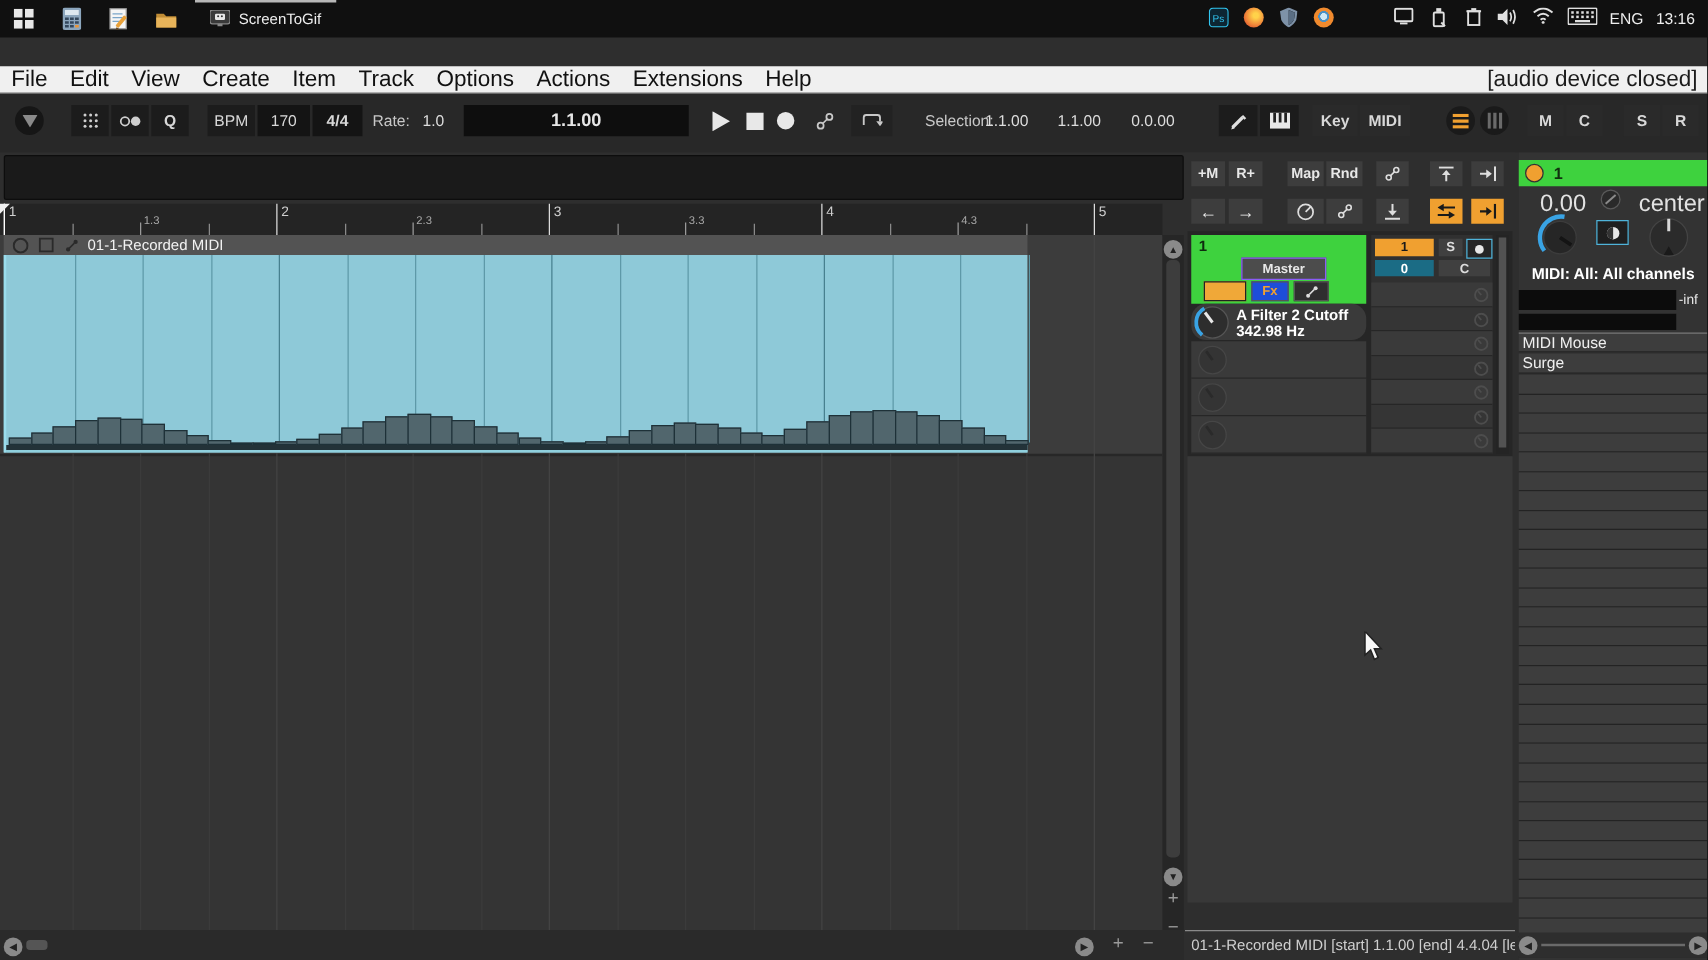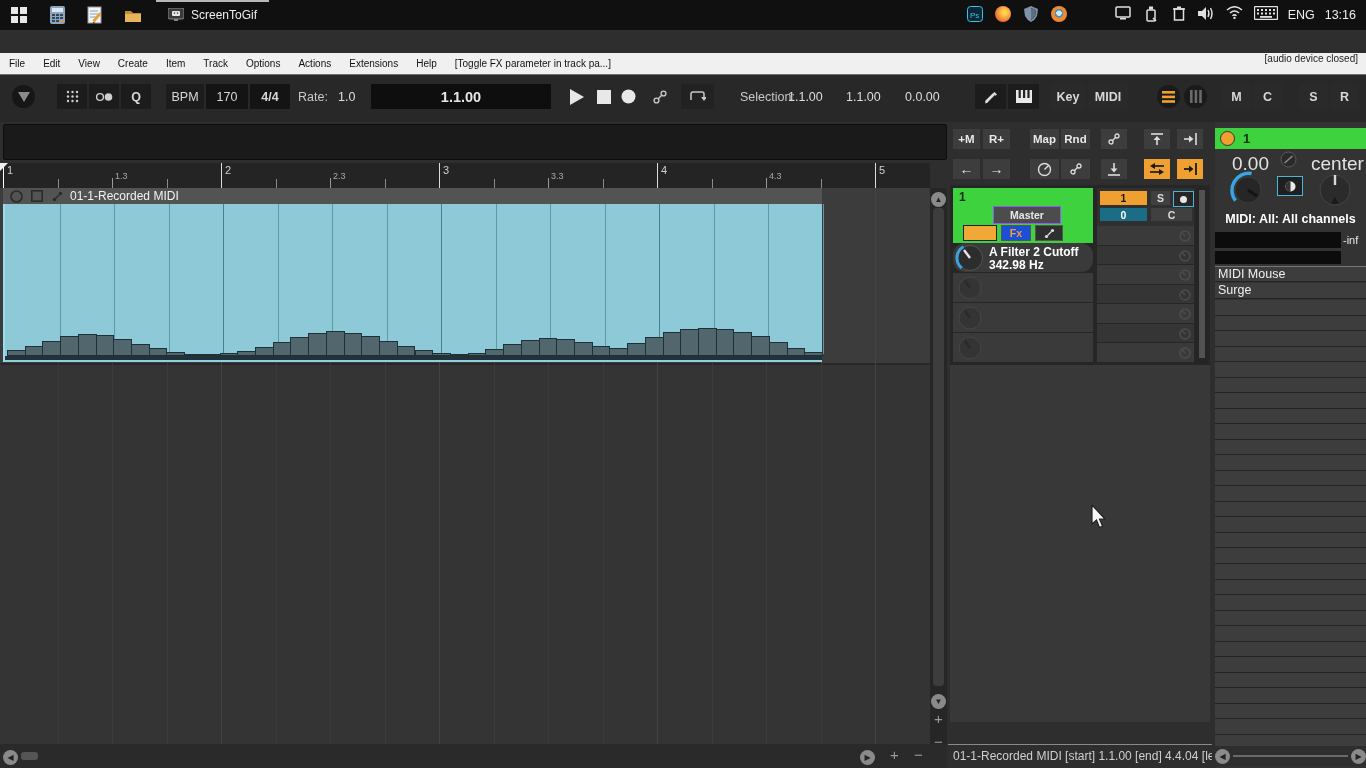--- a/index.html
+++ b/index.html
@@ -14,21 +14,21 @@
   .task.active{background:#262626;}
   .task .topline{position:absolute;left:0;top:0;width:100%;height:2px;background:#9a9a9a;}
   #tray{margin-left:auto;display:flex;align-items:center;gap:10px;padding-right:10px;font-size:12.5px;color:#eee;}
   .trayico{width:18px;height:18px;display:flex;justify-content:center;}
 
   
   #titlebar{position:absolute;left:0;top:30px;width:1366px;height:23px;background:#2d2d2d;display:flex;align-items:center;font-size:12.5px;color:#e8e8e8;}
   .winbtn{width:34px;height:23px;display:flex;align-items:center;justify-content:center;color:#ddd;font-size:13px;}
 
   
-  #menubar{position:absolute;left:0;top:53px;width:1366px;height:21px;background:#f0f0f0;display:flex;align-items:flex-start;font-size:10px;color:#111;border-bottom:1px solid #6e6e6e;}
+  #menubar{position:absolute;left:0;top:53px;width:1366px;height:21px;background:#f0f0f0;display:flex;align-items:center;font-size:18px;color:#111;border-bottom:1px solid #6e6e6e;}
   .menu-item{padding:0 9px;height:21px;display:flex;align-items:center;}
   #menubar-right{margin-left:auto;padding-right:8px;color:#1c1c1c;}
 
   
   #toolbar{position:absolute;left:0;top:75px;width:1366px;height:47px;background:#282828;}
   .tbtn{position:absolute;background:#1c1c1c;color:#d8d8d8;font-size:12.5px;display:flex;align-items:center;justify-content:center;top:9px;height:25px;}
   .tlabel{position:absolute;color:#c8c8c8;font-size:12.5px;top:15px;}
   #pos-display{position:absolute;left:371px;top:9px;width:180px;height:25px;background:#0e0e0e;color:#e6e6e6;
                font-size:14.5px;font-weight:bold;display:flex;align-items:center;justify-content:center;}
   .transbtn{position:absolute;top:9px;height:25px;width:26px;display:flex;align-items:center;justify-content:center;color:#e2e2e2;}
@@ -238,21 +238,20 @@
         <span class="menu-item">File</span>
         <span class="menu-item">Edit</span>
         <span class="menu-item">View</span>
         <span class="menu-item">Create</span>
         <span class="menu-item">Item</span>
         <span class="menu-item">Track</span>
         <span class="menu-item">Options</span>
         <span class="menu-item">Actions</span>
         <span class="menu-item">Extensions</span>
         <span class="menu-item">Help</span>
-        <span class="menu-item">[Toggle FX parameter in track pa...]</span>
       </span>
     <span id="menubar-right">[audio device closed]</span>
   </div>
 
   <div id="toolbar">
     <span class="circbtn flexc" style="left:12px;background:#161616;">
       <svg width="12" height="10">
           <polygon points="0,0 12,0 6,10" fill="#8a8a8a"></polygon>
         </svg>
     </span>

